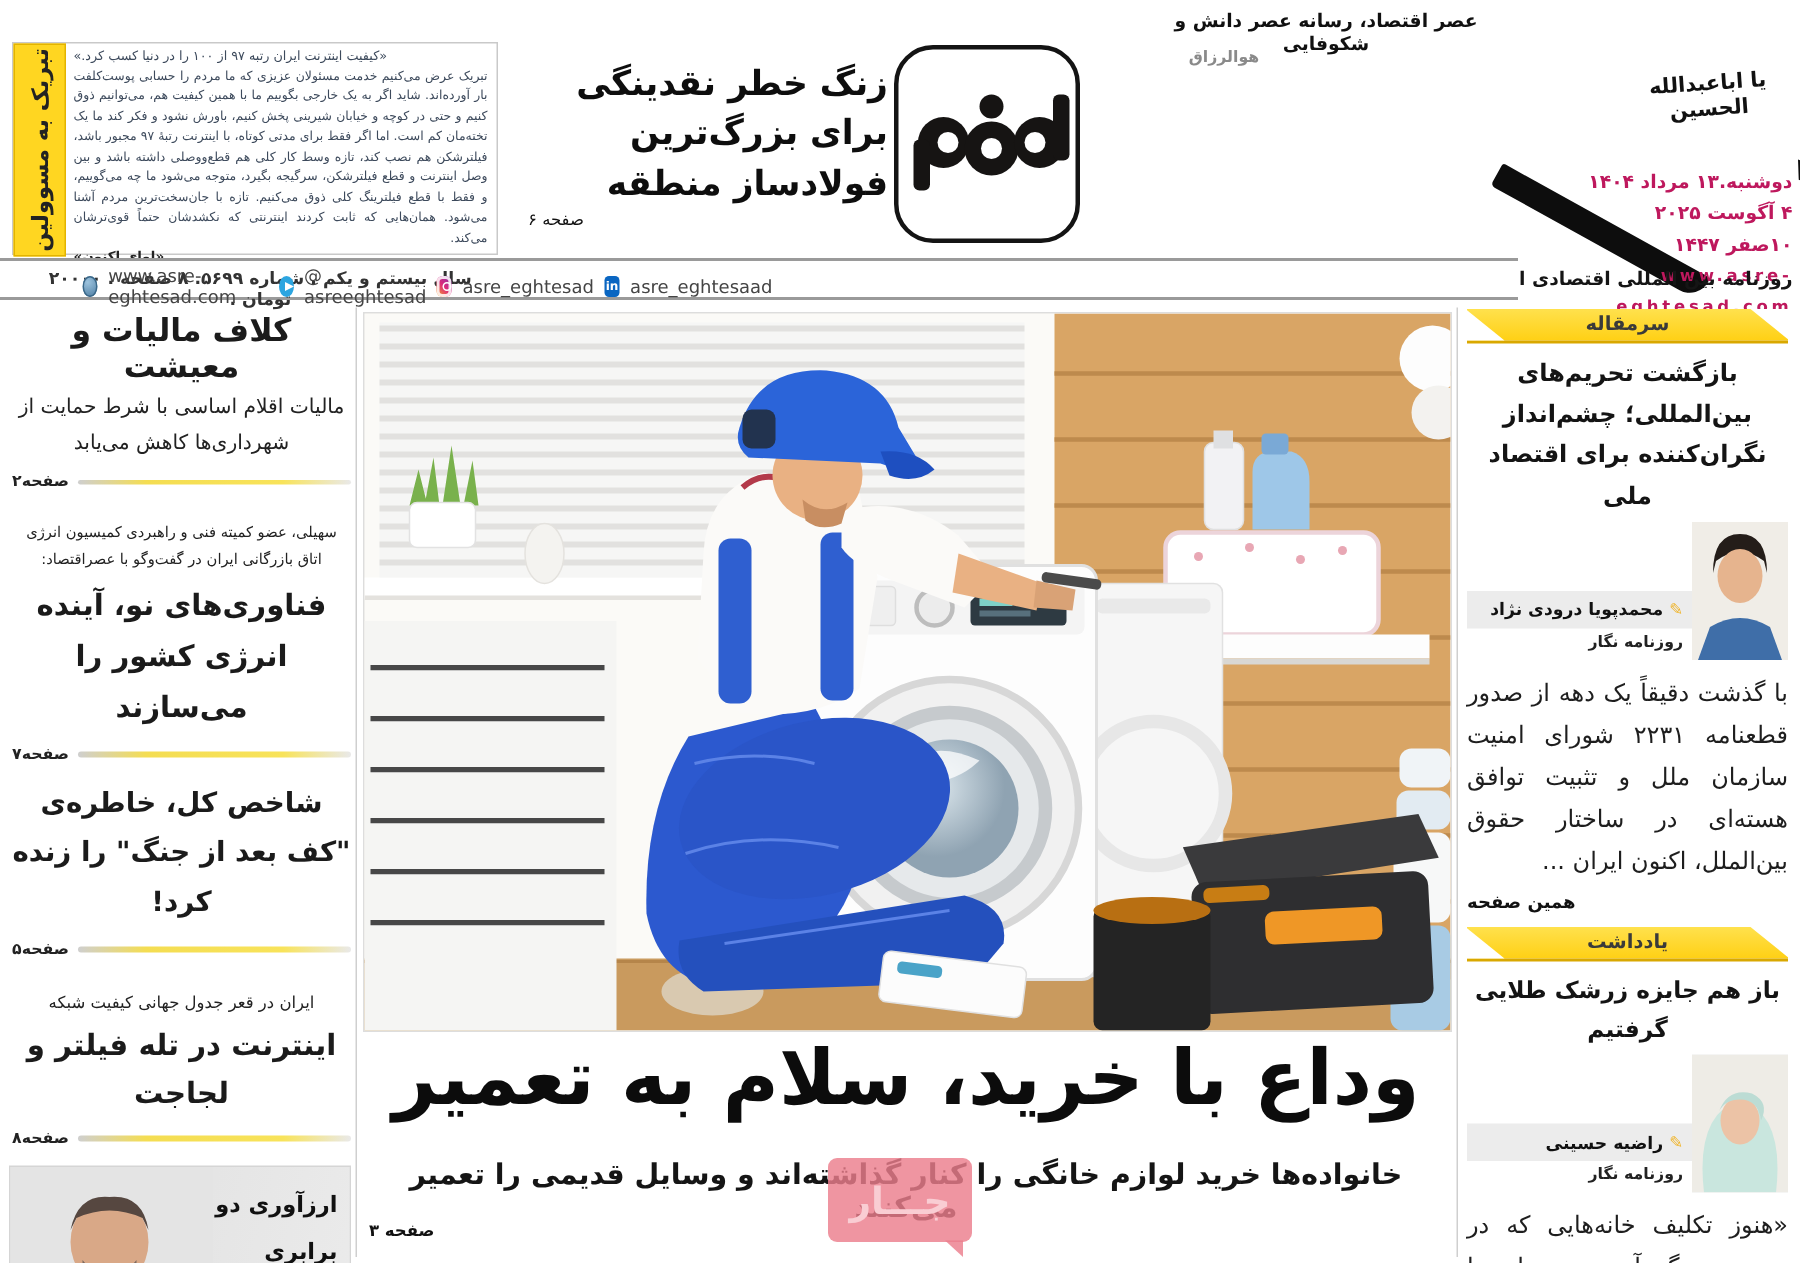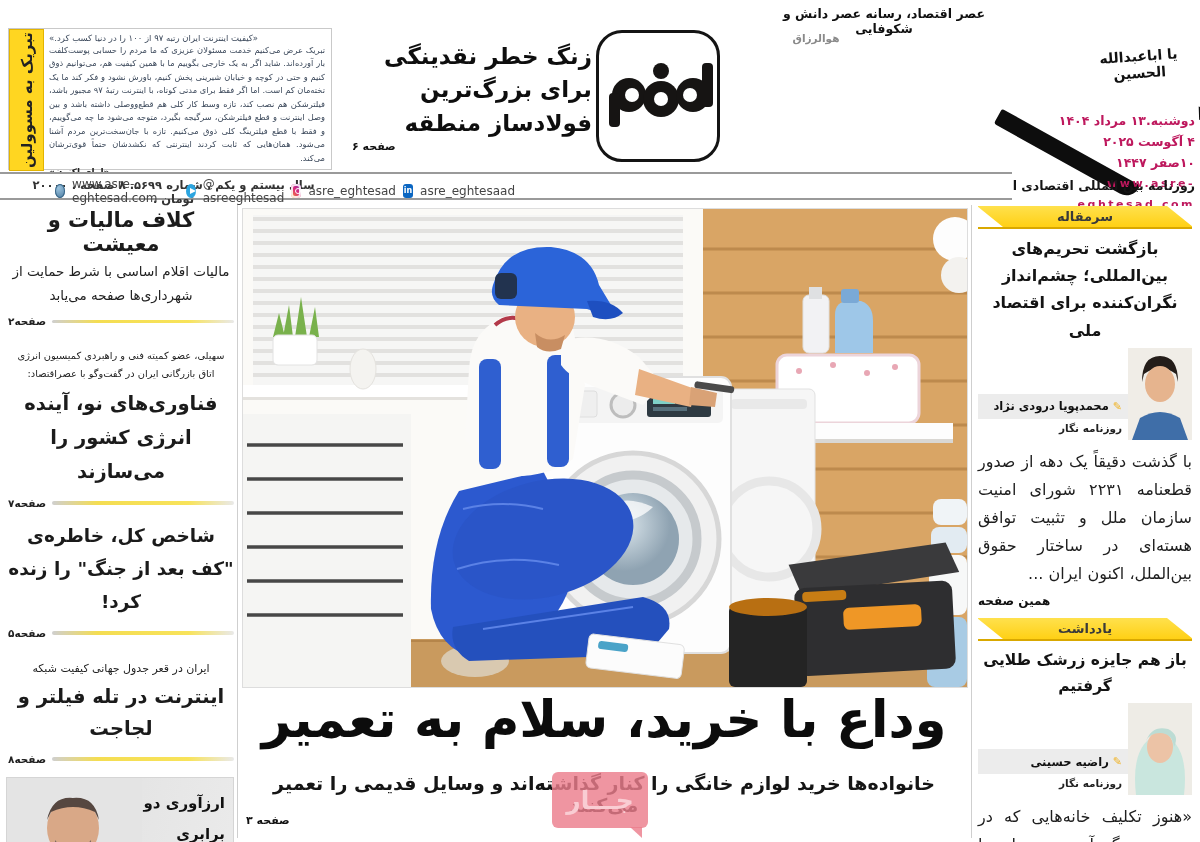--- a/index.html
+++ b/index.html
@@ -10,21 +10,21 @@
   .congrats{left:8px;top:28px;width:322px;height:140px;border:1px solid #c9c9c9;background:#fff;}
   .congrats-ribbon{position:absolute;left:0;top:0;width:33px;height:140px;background:#ffd621;border:1px solid #e3b400;}
   .congrats-ribbon span{position:absolute;left:50%;top:50%;transform:translate(-50%,-50%) rotate(-90deg);
       white-space:nowrap;font-size:15px;font-weight:bold;color:#222;}
   .congrats-inner{position:absolute;right:6px;left:40px;top:4px;bottom:4px;}
   .congrats-title{font-size:14.5px;font-weight:bold;color:#16264f;text-align:center;margin:2px 0 3px;}
   .congrats-lead{font-size:8.5px;text-align:left;color:#3d4a5c;margin-bottom:1px;}
   .congrats-body{font-size:8.3px;line-height:1.62;text-align:justify;color:#3d4a5c;}
   .congrats-sign{font-size:9px;font-weight:bold;color:#222;text-align:left;margin-top:2px;}
   .lead-story{left:350px;top:40px;width:242px;text-align:right;font-size:23px;font-weight:bold;line-height:1.45;color:#0e0e0e;}
-  .lead-page{left:352px;top:140px;font-size:11px;font-weight:bold;}
+  .lead-page{left:352px;top:140px;font-size:11px;font-weight:normal;}
   .logo-box{left:596px;top:30px;width:118px;height:126px;border:3px solid #141414;border-radius:26px;background:#fff;}
   .masthead-title{left:716px;top:-12px;width:484px;height:190px;pointer-events:none;}
   .masthead-title text{font-family:"DejaVu Sans","Liberation Sans",sans-serif;}
   .tagline{left:758px;top:6px;width:252px;text-align:center;font-size:12.5px;font-weight:bold;color:#101010;}
   .hoval{left:786px;top:32px;width:60px;text-align:center;font-size:10.5px;color:#8a8a8a;font-weight:bold;}
   .seal{left:1080px;top:48px;width:118px;text-align:center;font-size:14px;font-weight:bold;transform:rotate(-4deg);line-height:1.2;}
   .dates{right:5px;top:98px;width:170px;text-align:right;font-size:12.5px;font-weight:600;line-height:21px;color:#be185d;margin-top:12px;}
   .site-url{letter-spacing:2.5px;font-size:11px;font-weight:bold;direction:ltr;}
   .paper-sub{right:5px;top:178px;font-size:12.5px;font-weight:bold;color:#151515;}
   .swoosh{left:988px;top:146px;width:158px;height:17px;background:#0d0d0d;transform:rotate(29deg);border-radius:2px 3px 14px 3px;}
@@ -143,21 +143,21 @@
       <span>asre_eghtesaad</span>
     </div>
   </div>
 
   <div class="abs vrule" style="left:237px"></div>
   <div class="abs vrule" style="left:971px"></div>
 
   <div class="abs leftcol">
     <div>
       <div class="lc-title" style="font-size:21px">کلاف مالیات و معیشت</div>
-      <div class="lc-sub">مالیات اقلام اساسی با شرط حمایت از شهرداری‌ها صفحه می‌یابد</div>
+      <div class="lc-sub">مالیات اقلام اساسی با شرط حمایت از شهرداری‌ها کاهش می‌یابد</div>
       <div class="pagerow">
           <span class="plabel">صفحه۲</span>
           <span class="pline"></span>
         </div>
     </div>
     <div>
       <div class="lc-kicker">سهیلی، عضو کمیته فنی و راهبردی کمیسیون انرژی اتاق بازرگانی ایران در گفت‌وگو با عصراقتصاد:</div>
       <div class="lc-title" style="font-size:19.5px;line-height:1.75;margin-top:4px">فناوری‌های نو، آینده انرژی کشور را می‌سازند</div>
       <div class="pagerow">
           <span class="plabel">صفحه۷</span>

